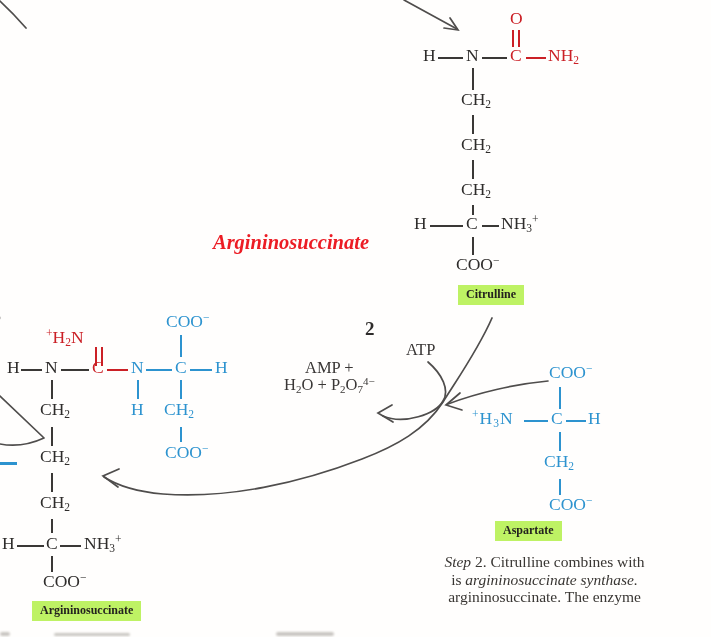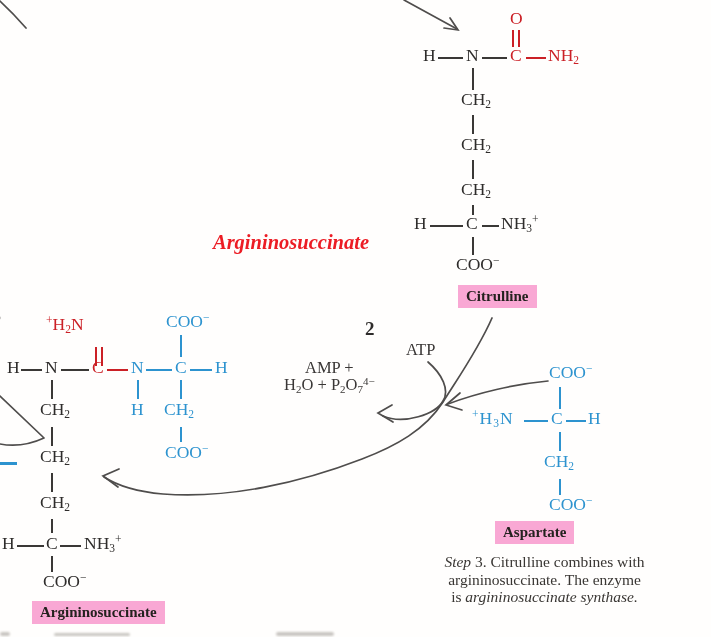--- a/index.html
+++ b/index.html
@@ -10,21 +10,21 @@
   .t sub{font-size:11.5px;line-height:0;vertical-align:-0.28em;}
   .t sup{font-size:11.5px;line-height:0;vertical-align:0.5em;}
   .red{color:#cb2026;}
   .blue{color:#2d93cf;}
   
   .hb{position:absolute;height:2px;background:#3a3836;}
   .vb{position:absolute;width:2px;background:#3a3836;}
   .hb.red,.vb.red{background:#cb2026;}
   .hb.blue,.vb.blue{background:#2d93cf;}
   
-  .tag{position:absolute;background:#f9a8d4;font-weight:bold;font-size:15px;
+  .tag{position:absolute;background:#bef264;font-weight:bold;font-size:12px;
        padding:3px 8px;line-height:1.15;color:#24221f;}
   .enzyme{position:absolute;left:160px;top:229px;width:262px;text-align:center;
           color:#ec1c24;font-weight:bold;font-style:italic;font-size:20.5px;line-height:27px;}
   .caption{position:absolute;left:378px;top:553px;width:333px;text-align:center;
            font-size:15.5px;line-height:17.6px;color:#393633;}
   .num{position:absolute;font-weight:bold;font-size:19px;color:#2e2c2b;line-height:1;}
   .cof{position:absolute;font-size:16.5px;color:#3a3736;line-height:1;white-space:nowrap;}
   .cof sub{font-size:11px;line-height:0;vertical-align:-0.28em;}
   .cof sup{font-size:11px;line-height:0;vertical-align:0.5em;}
   svg.arrows{position:absolute;left:0;top:0;}
@@ -83,21 +83,21 @@
   </div>
 
   <span class="num" style="left:365px;top:319px">2</span>
   <span class="num" style="left:-9px;top:305px;font-size:20px">3</span>
 
   <span class="cof" style="left:406px;top:342px">ATP</span>
   <span class="cof" style="left:305px;top:360px">AMP +</span>
   <span class="cof" style="left:284px;top:377px"><span>H</span><sub>2</sub><span>O + P</span><sub>2</sub><span>O</span><sub>7</sub><sup>4−</sup></span>
 
   <div>
-    <span class="t red" style="left:46px;top:316px"><sup>+</sup><span>H</span><sub>2</sub><span>N</span></span>
+    <span class="t red" style="left:46px;top:329px"><sup>+</sup><span>H</span><sub>2</sub><span>N</span></span>
     <div class="vb red" style="left:95px;top:347px;height:19px"></div>
     <div class="vb red" style="left:101px;top:347px;height:19px"></div>
     <span class="t" style="left:7px;top:359px">H</span>
     <div class="hb" style="left:21px;top:369px;width:21px"></div>
     <span class="t" style="left:45px;top:359px">N</span>
     <div class="hb" style="left:61px;top:369px;width:28px"></div>
     <span class="t red" style="left:92px;top:359px">C</span>
     <div class="hb red" style="left:107px;top:369px;width:21px"></div>
     <span class="t blue" style="left:131px;top:359px">N</span>
     <div class="hb blue" style="left:146px;top:369px;width:26px"></div>
@@ -139,22 +139,22 @@
     <div class="hb blue" style="left:566px;top:420px;width:20px"></div>
     <span class="t blue" style="left:588px;top:410px">H</span>
     <div class="vb blue" style="left:559px;top:432px;height:19px"></div>
     <span class="t blue" style="left:544px;top:453px"><span>CH</span><sub>2</sub></span>
     <div class="vb blue" style="left:559px;top:479px;height:16px"></div>
     <span class="t blue" style="left:549px;top:496px"><span>COO</span><sup>−</sup></span>
     <div class="tag" style="left:495px;top:521px">Aspartate</div>
   </div>
 
   <div class="caption">
-    <div><i>Step</i><span> 3. Citrulline combines with</span></div>
+    <div><i>Step</i><span> 2. Citrulline combines with</span></div>
+    <div><span>is </span><i>argininosuccinate synthase.</i></div>
     <div>argininosuccinate. The enzyme</div>
-    <div><span>is </span><i>argininosuccinate synthase.</i></div>
   </div>
 
   <div class="smudge" style="left:0;top:632px;width:10px;height:4px"></div>
   <div class="smudge" style="left:54px;top:633px;width:76px;height:3px"></div>
   <div class="smudge" style="left:276px;top:632px;width:58px;height:4px"></div>
 
 </div>
 
 </body></html>

